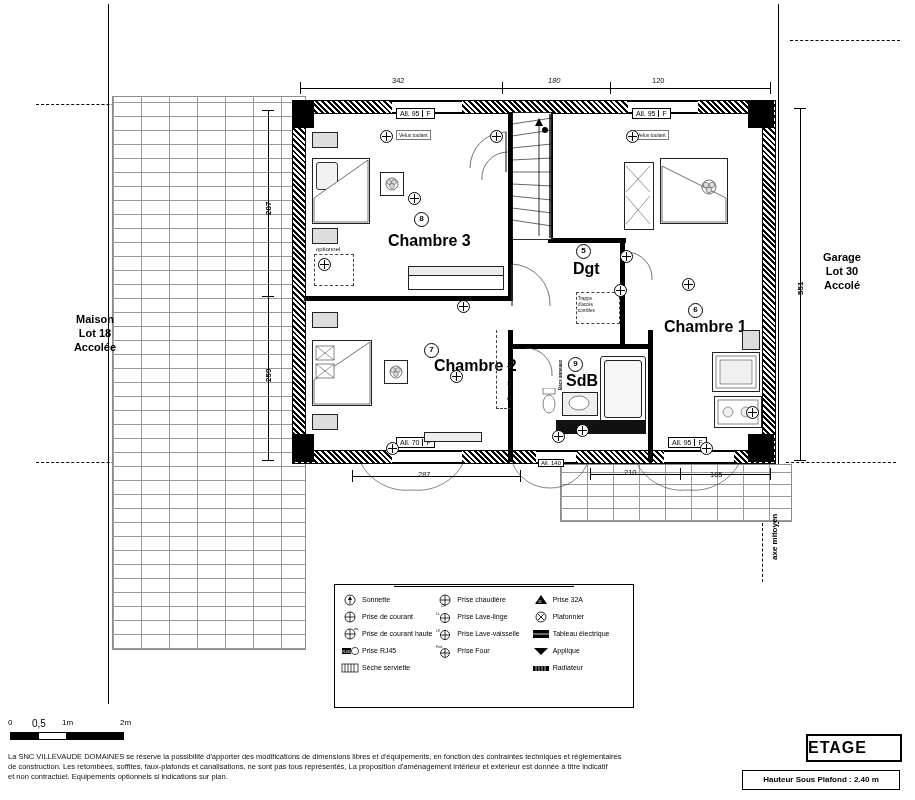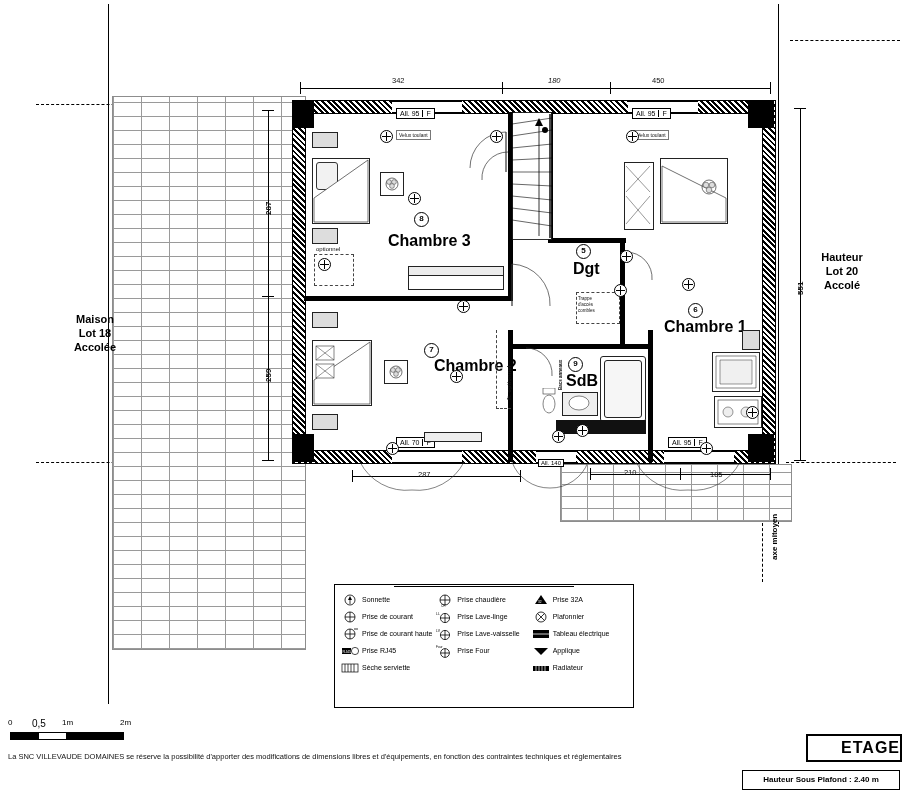--- a/index.html
+++ b/index.html
@@ -84,21 +84,21 @@
     padding-top:3px;
   }
   .legend-underline{height:1px;background:#000;margin:1px auto 4px auto;}
   .legend-grid{display:flex;gap:0px;padding:0 6px;}
   .legend-col{flex:1;}
   .legend-item{display:flex;align-items:center;height:17px;font-size:7px;}
   .legend-ico{width:18px;height:14px;position:relative;margin-right:3px;flex:0 0 18px;}
 
   .etage-box{
     position:absolute;border:2px solid #000;background:#fff;
-    font-size:16px;font-weight:bold;text-align:right;letter-spacing:1px;
+    font-size:16px;font-weight:bold;text-align:left;letter-spacing:1px;
   }
   .hsp-box{
     position:absolute;border:1px solid #000;background:#fff;
     font-size:8px;font-weight:bold;text-align:center;
   }
   .footer{
     position:absolute;font-size:7.5px;line-height:10px;color:#111;width:680px;
   }
   .scalebar{position:absolute;}
   .vert-text{
@@ -122,35 +122,35 @@
 <div class="brick" style="left:112px;top:96px;width:192px;height:552px;"></div>
 <div class="brick2" style="left:560px;top:464px;width:230px;height:56px;"></div>
 
 <div class="abs lbl-side" style="left:60px;top:312px;width:70px;">
   <div>Maison</div>
   <div>Lot 18</div>
   <div>Accolée</div>
 </div>
 
 <div class="abs lbl-side" style="left:802px;top:250px;width:80px;">
-  <div>Hauteur</div>
-  <div>Lot 20</div>
+  <div>Garage</div>
+  <div>Lot 30</div>
   <div>Accolé</div>
 </div>
 
 <div class="vert-text" style="left:770px;top:560px;">axe mitoyen</div>
 
 <div class="abs arrowline" style="left:300px;top:88px;width:470px;"></div>
 <div class="abs dimtick" style="left:300px;top:82px;height:12px;"></div>
 <div class="abs dimtick" style="left:502px;top:82px;height:12px;"></div>
 <div class="abs dimtick" style="left:610px;top:82px;height:12px;"></div>
 <div class="abs dimtick" style="left:770px;top:82px;height:12px;"></div>
 <div class="abs dim" style="left:392px;top:76px;">342</div>
 <div class="abs dim" style="left:548px;top:76px;font-style:italic;">180</div>
-<div class="abs dim" style="left:652px;top:76px;">450</div>
+<div class="abs dim" style="left:652px;top:76px;">120</div>
 
 <div class="abs dimtick" style="left:800px;top:108px;height:352px;"></div>
 <div class="abs arrowline" style="left:794px;top:108px;width:12px;"></div>
 <div class="abs arrowline" style="left:794px;top:460px;width:12px;"></div>
 <div class="vert-text dim" style="left:796px;top:295px;">551</div>
 
 <div class="abs dimtick" style="left:268px;top:110px;height:350px;"></div>
 <div class="abs arrowline" style="left:262px;top:110px;width:12px;"></div>
 <div class="abs arrowline" style="left:262px;top:296px;width:12px;"></div>
 <div class="abs arrowline" style="left:262px;top:460px;width:12px;"></div>
@@ -553,13 +553,15 @@
   <div class="abs" style="left:24px;top:0px;font-size:10px;">0,5</div>
   <div class="abs" style="left:54px;top:0px;font-size:8px;">1m</div>
   <div class="abs" style="left:112px;top:0px;font-size:8px;">2m</div>
 </div>
 
 <div class="etage-box" style="left:806px;top:734px;width:92px;height:24px;line-height:24px;">ETAGE</div>
 <div class="hsp-box" style="left:742px;top:770px;width:156px;height:18px;line-height:18px;">Hauteur Sous Plafond : 2.40 m</div>
 
 <div class="footer" style="left:8px;top:752px;">
   <div>La SNC VILLEVAUDE DOMAINES se réserve la possibilité d'apporter des modifications de dimensions libres et d'équipements, en fonction des contraintes techniques et réglementaires</div>
+  <div>de construction. Les retombées, soffites, faux-plafonds et canalisations, ne sont pas tous représentés, La proposition d'aménagement intérieur et extérieur est donnée à titre indicatif</div>
+  <div>et non contractuel. Equipements optionnels si indications sur plan.</div>
 </div>
 
 </body></html>

